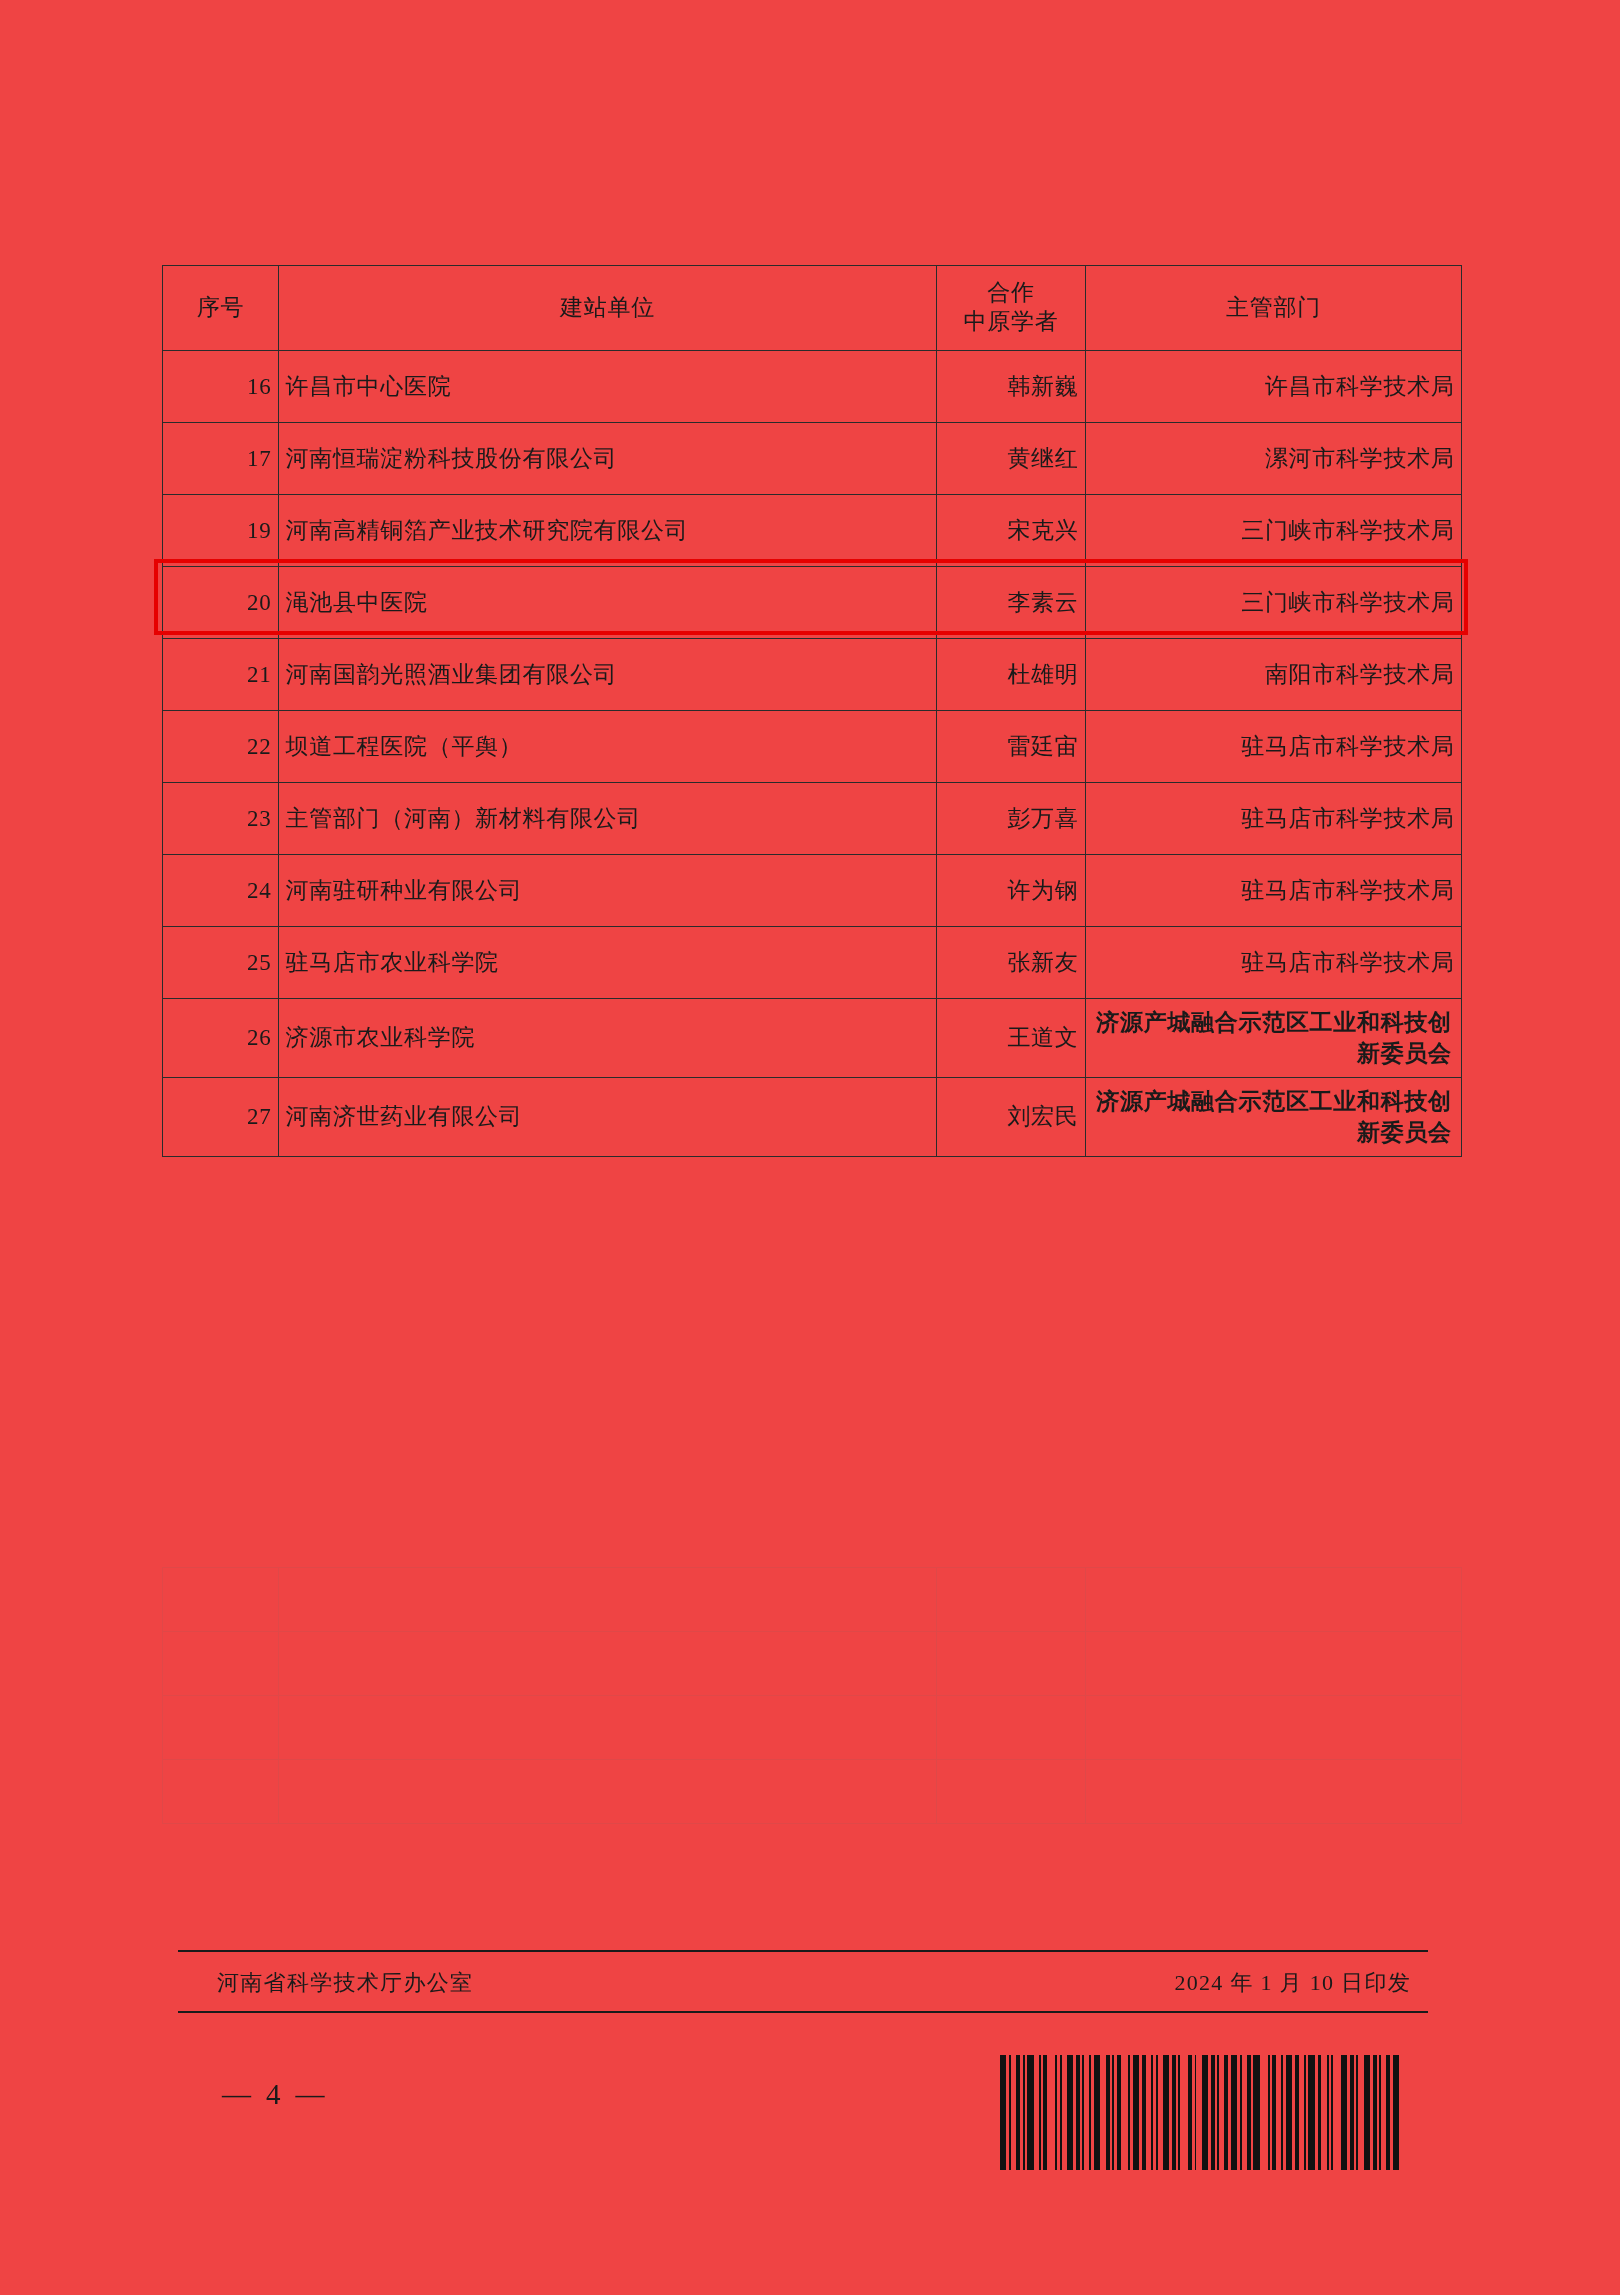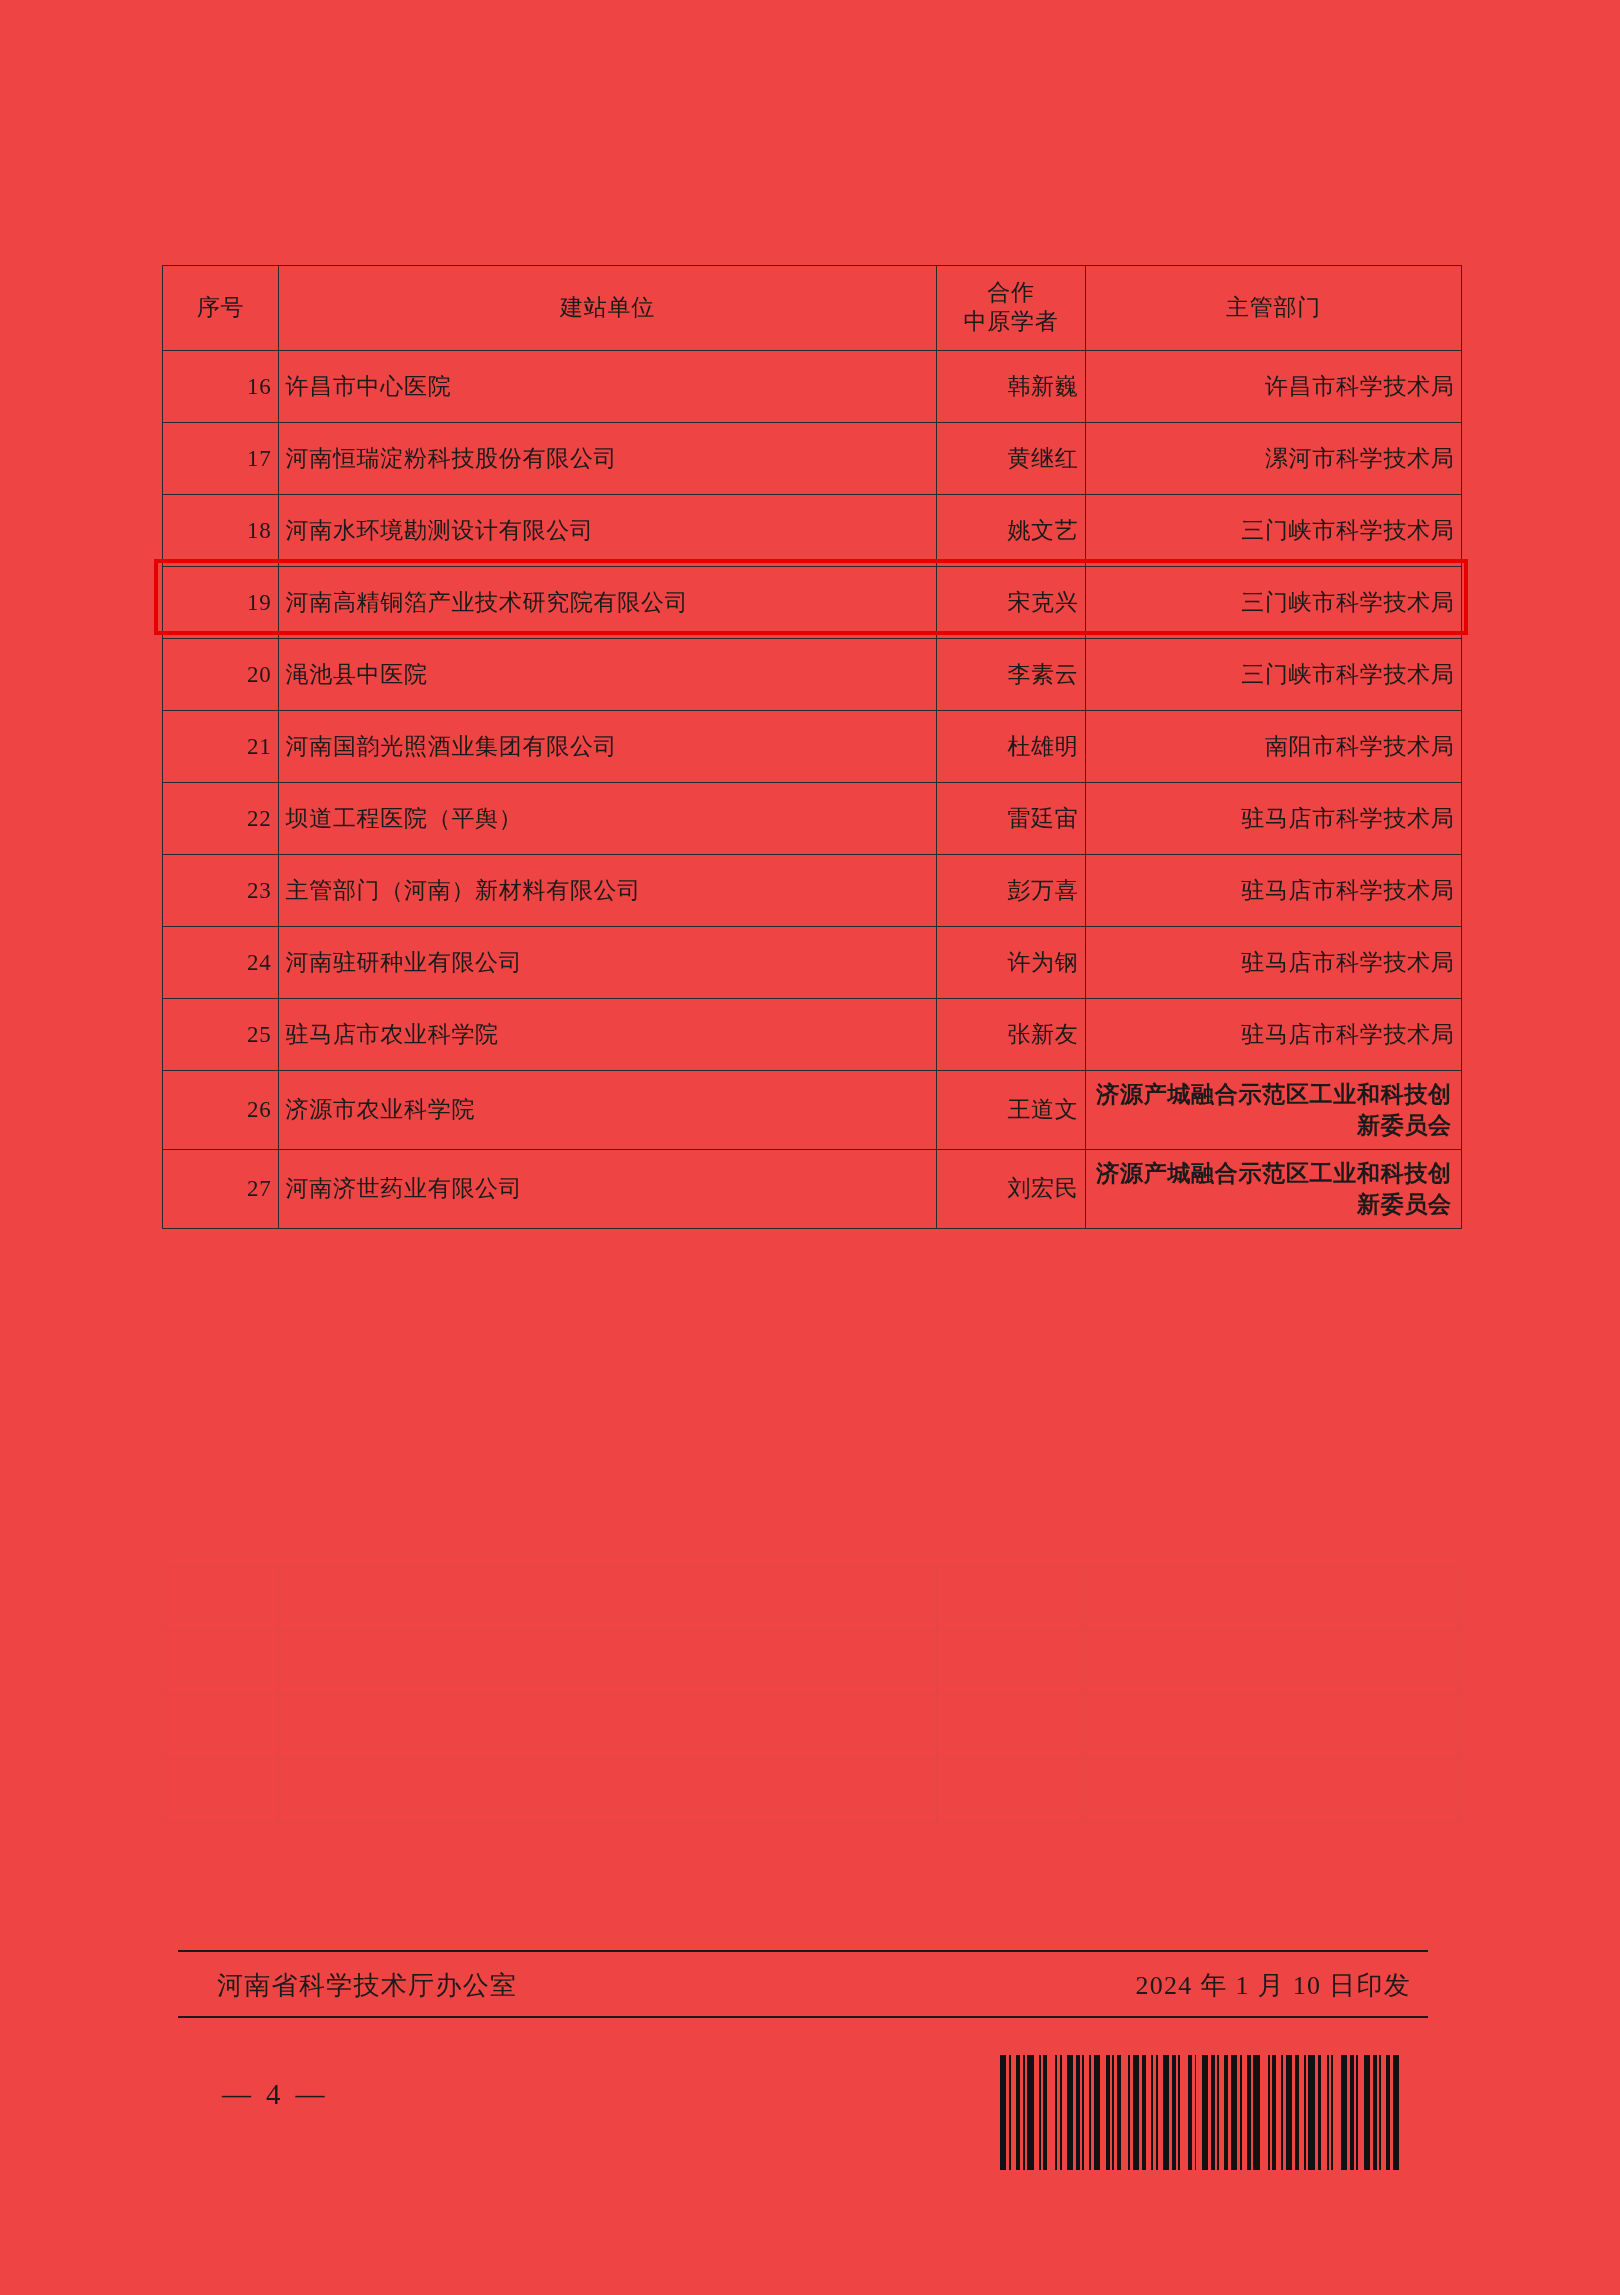--- a/index.html
+++ b/index.html
@@ -120,21 +120,21 @@
   }
   .footer .rule {
     border-top: 2px solid #1a1a1a;
     width: 100%;
   }
   .footer-row {
     display: flex;
     align-items: flex-end;
     justify-content: space-between;
     padding: 15.7px 17px 13px 39px;
-    font-size: 26px;
+    font-size: 22px;
     letter-spacing: 1.3px;
   }
   .footer .rule.bottom {
     border-top: 2px solid #1a1a1a;
   }
   .page-number {
     position: absolute;
     left: 222px;
     top: 2078px;
     font-size: 29px;
@@ -196,26 +196,20 @@
           <td class="scholar">韩新巍</td>
           <td class="dept">许昌市科学技术局</td>
         </tr>
         <tr>
           <td class="idx">17</td>
           <td class="unit">河南恒瑞淀粉科技股份有限公司</td>
           <td class="scholar">黄继红</td>
           <td class="dept">漯河市科学技术局</td>
         </tr>
         <tr>
-          <td class="idx">18</td>
-          <td class="unit">河南水环境勘测设计有限公司</td>
-          <td class="scholar">姚文艺</td>
-          <td class="dept">三门峡市科学技术局</td>
-        </tr>
-        <tr>
           <td class="idx">19</td>
           <td class="unit">河南高精铜箔产业技术研究院有限公司</td>
           <td class="scholar">宋克兴</td>
           <td class="dept">三门峡市科学技术局</td>
         </tr>
         <tr>
           <td class="idx">20</td>
           <td class="unit">渑池县中医院</td>
           <td class="scholar">李素云</td>
           <td class="dept">三门峡市科学技术局</td>

